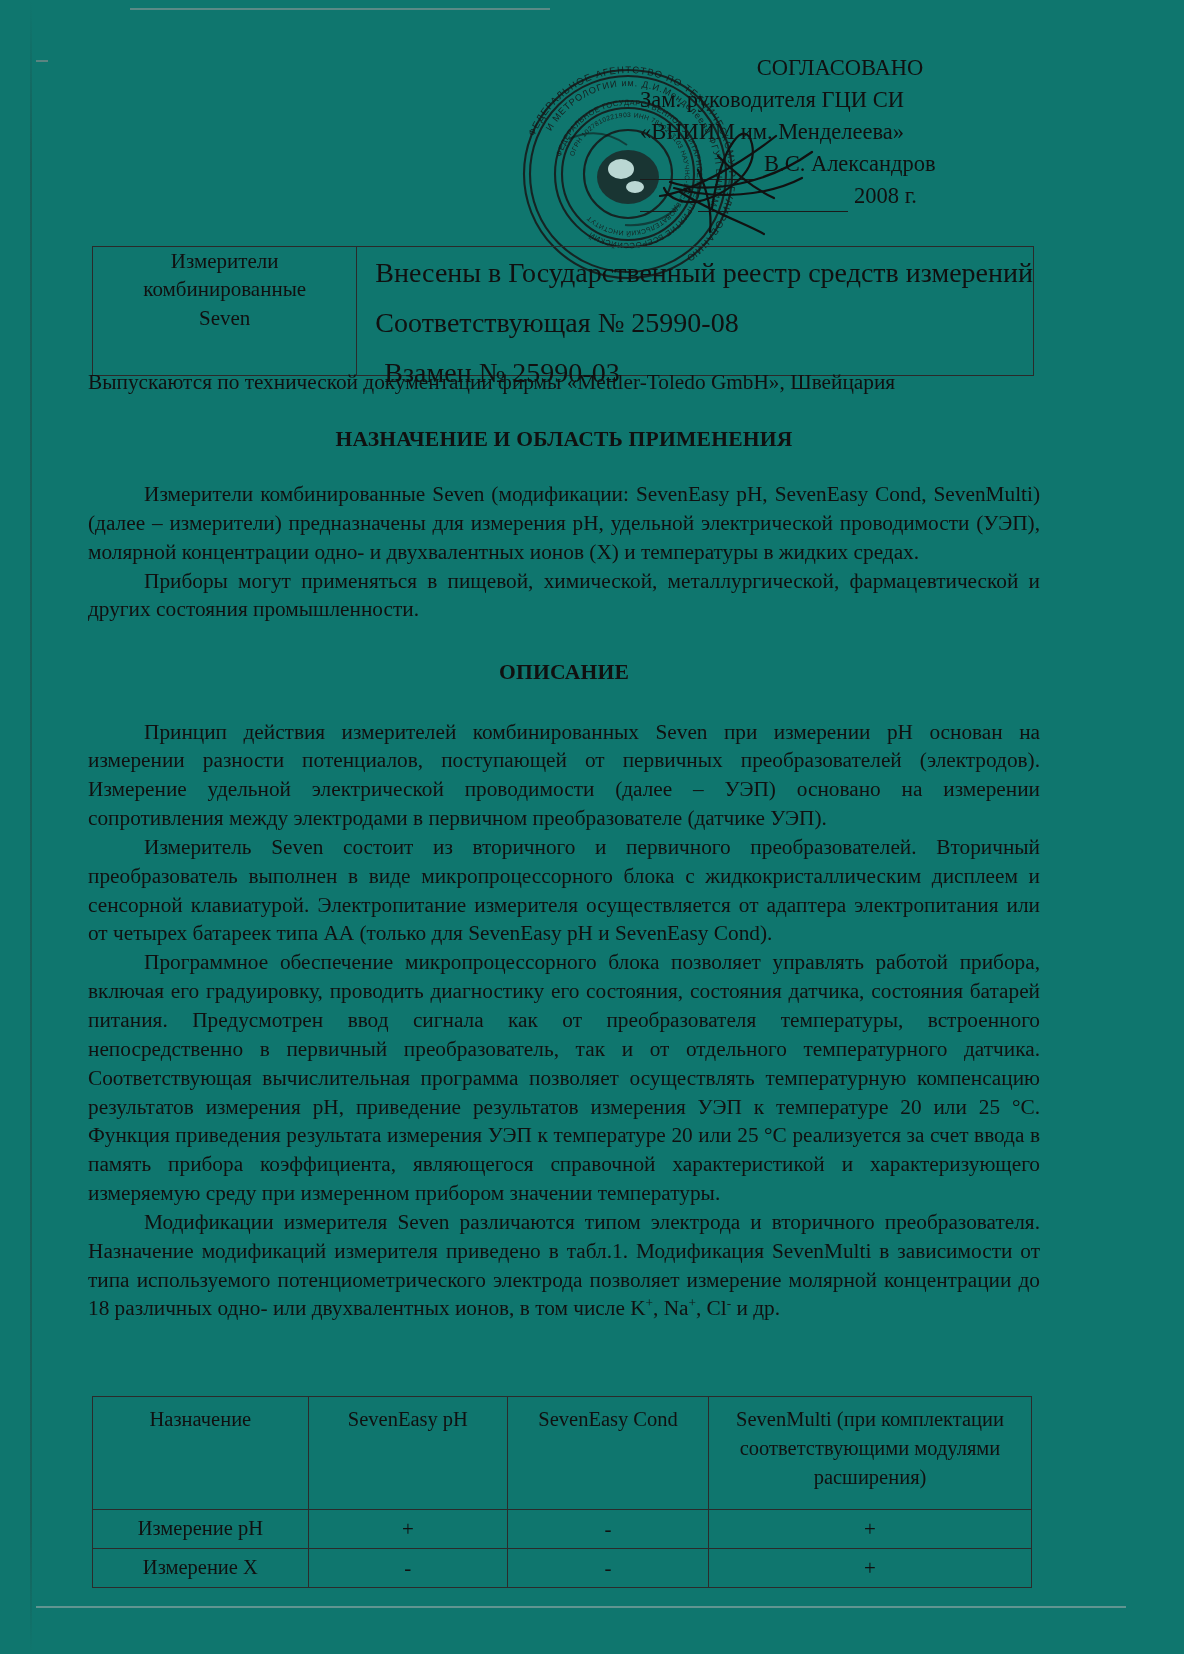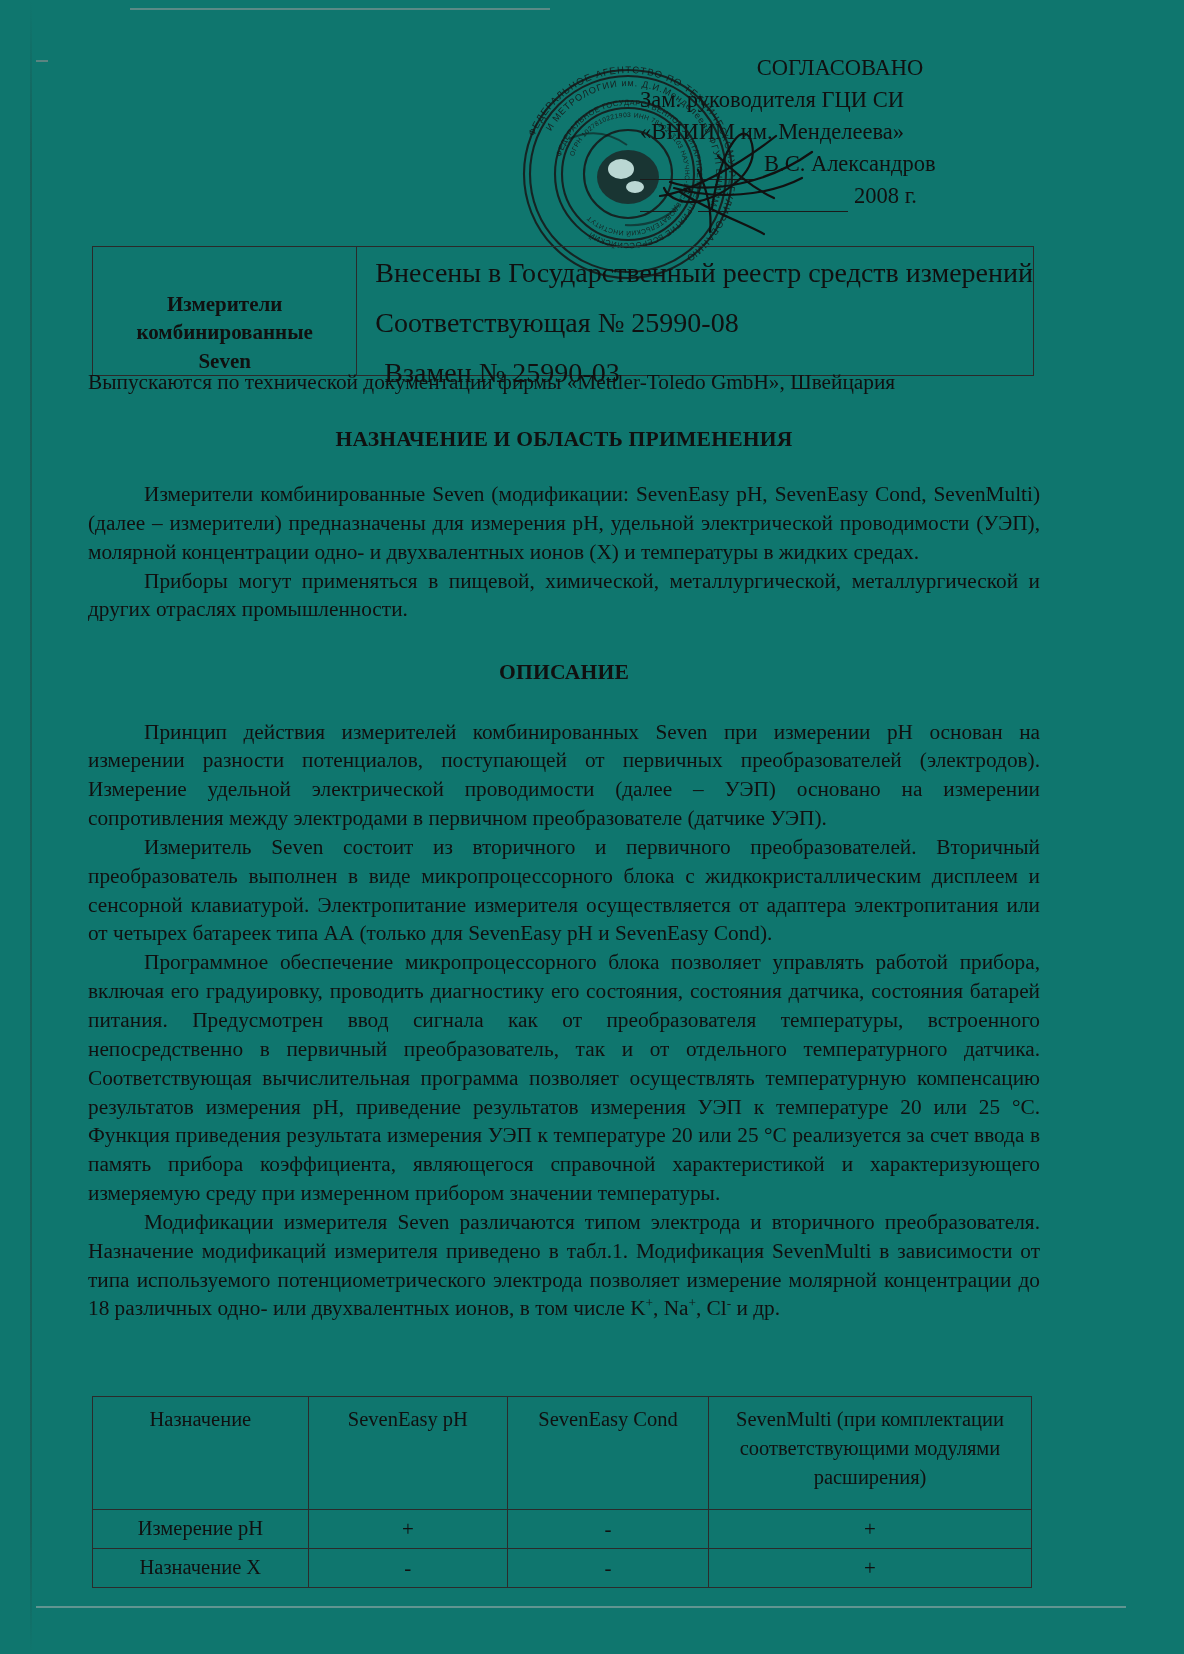--- a/index.html
+++ b/index.html
@@ -101,24 +101,24 @@
     top: 246px;
     width: 940px;
     height: 128px;
     border: 1.6px solid #2a2a2a;
     display: flex;
   }
   .reg-left {
     width: 350px;
     border-right: 1.6px solid #2a2a2a;
     display: flex;
-    align-items: flex-end;
+    align-items: flex-start;
     justify-content: center;
     text-align: center;
-    font-weight: bold;
+    font-weight: normal;
     font-size: 21px;
     line-height: 1.35;
     padding: 0 10px;
     box-sizing: border-box;
   }
   .reg-right {
     flex: 1;
     padding: 12px 0 0 18px;
     font-size: 28px;
     line-height: 1.0;
@@ -295,21 +295,21 @@
     </div>
   </div>
 
   <div class="body-text">
 
     <div class="lead-line">Выпускаются по технической документации фирмы «Mettler-Toledo GmbH», Швейцария</div>
 
     <h2 class="section">НАЗНАЧЕНИЕ И  ОБЛАСТЬ ПРИМЕНЕНИЯ</h2>
 
     <p class="para">Измерители комбинированные Seven (модификации: SevenEasy pH,  SevenEasy Cond, SevenMulti) (далее – измерители) предназначены для измерения pH, удельной электрической проводимости (УЭП), молярной концентрации одно- и двухвалентных ионов (X) и температуры в жидких средах.</p>
-    <p class="para">Приборы могут применяться в пищевой, химической, металлургической, металлургической и других отраслях промышленности.</p>
+    <p class="para">Приборы могут применяться в пищевой, химической, металлургической, фармацевтической и других состояния промышленности.</p>
 
     <h2 class="section tight">ОПИСАНИЕ</h2>
 
     <p class="para">Принцип действия измерителей комбинированных Seven при измерении pH основан на измерении разности  потенциалов, поступающей от первичных преобразователей (электродов). Измерение удельной электрической проводимости (далее – УЭП) основано на измерении сопротивления между электродами в первичном преобразователе (датчике УЭП).</p>
     <p class="para">Измеритель Seven состоит из вторичного и первичного преобразователей. Вторичный преобразователь выполнен в виде микропроцессорного блока с жидкокристаллическим дисплеем и сенсорной клавиатурой. Электропитание измерителя осуществляется от адаптера электропитания или от четырех батареек типа АА (только для SevenEasy pH и SevenEasy Cond).</p>
     <p class="para">Программное обеспечение микропроцессорного блока  позволяет управлять работой прибора, включая его градуировку, проводить диагностику его состояния, состояния датчика, состояния батарей питания. Предусмотрен ввод сигнала как от  преобразователя температуры, встроенного непосредственно в первичный преобразователь, так и от отдельного температурного датчика. Соответствующая вычислительная программа позволяет осуществлять температурную компенсацию результатов измерения pH, приведение результатов измерения УЭП к температуре 20 или 25 °С. Функция приведения результата измерения УЭП к температуре 20 или 25 °С реализуется за счет ввода в память прибора коэффициента, являющегося справочной характеристикой и характеризующего измеряемую среду при измеренном прибором значении температуры.</p>
     <p class="para"><span>Модификации измерителя Seven различаются типом электрода и вторичного преобразователя. Назначение модификаций измерителя приведено в табл.1. Модификация SevenMulti в зависимости от типа используемого потенциометрического электрода позволяет измерение молярной концентрации до 18 различных одно- или двухвалентных ионов, в том числе K</span><sup>+</sup><span>, Na</span><sup>+</sup><span>, Cl</span><sup>-</sup><span> и др.</span></p>
   </div>
 
   <div class="tbl-wrap">
@@ -323,21 +323,21 @@
         </tr>
       </thead>
       <tbody>
         <tr>
           <td>Измерение pH</td>
           <td class="mark">+</td>
           <td class="mark">-</td>
           <td class="mark">+</td>
         </tr>
         <tr>
-          <td>Назначение X</td>
+          <td>Измерение X</td>
           <td class="mark">-</td>
           <td class="mark">-</td>
           <td class="mark">+</td>
         </tr>
       </tbody>
     </table>
   </div>
 
 </div>
 

